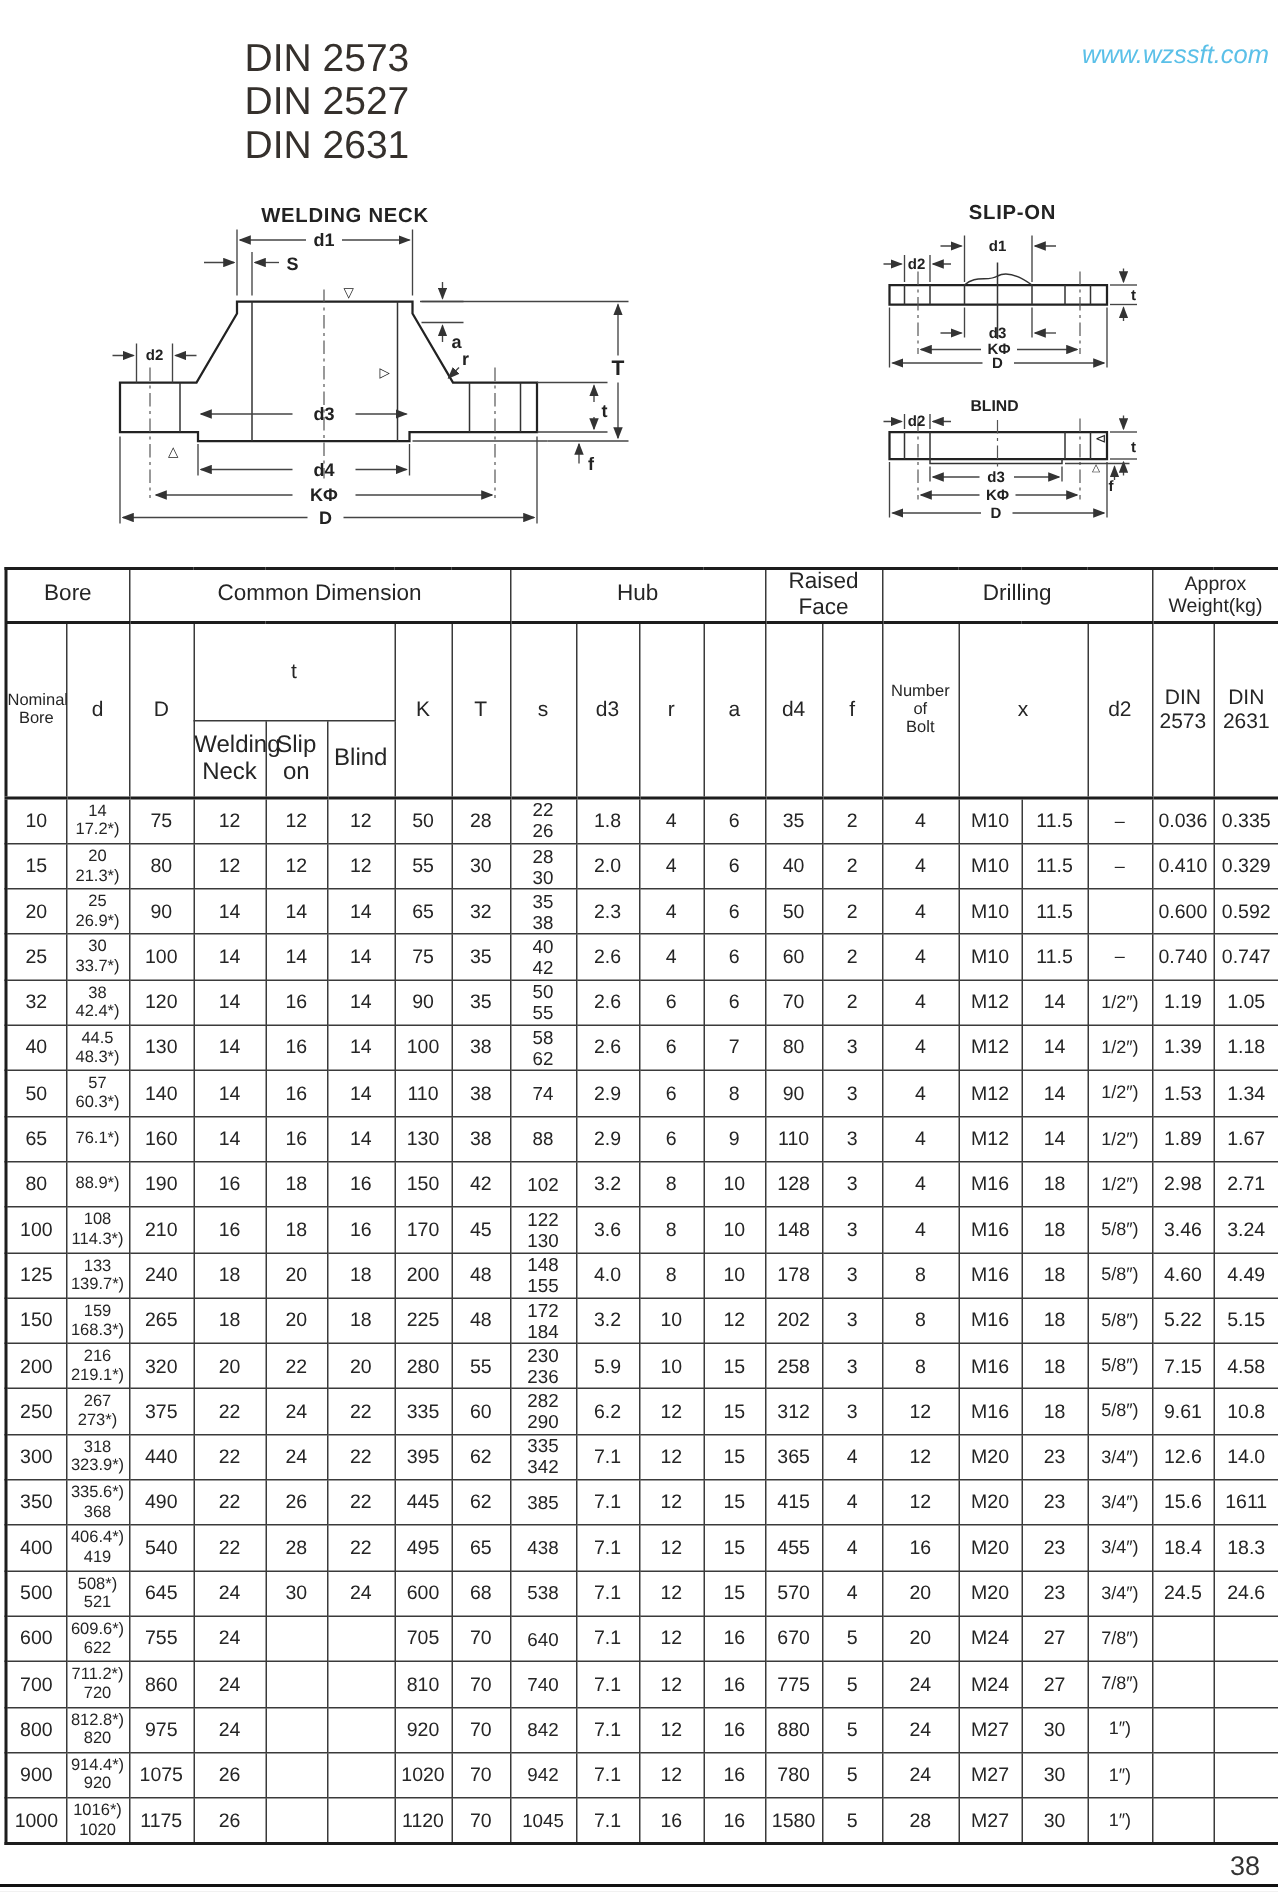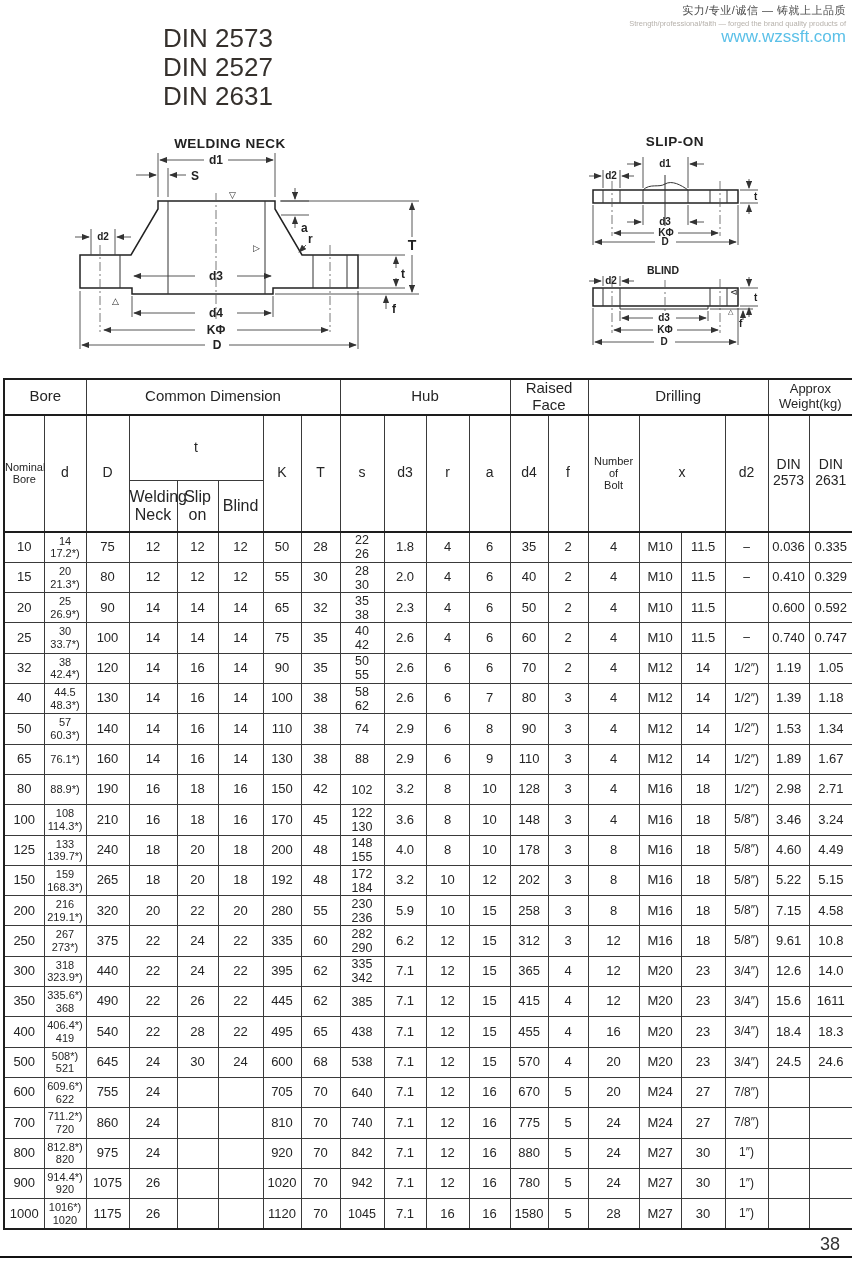--- a/index.html
+++ b/index.html
@@ -2,21 +2,21 @@
 <html><head>
 <meta charset="utf-8">
 <style>
   html,body{margin:0;padding:0;background:#e8e8e8;}
   .page{position:relative;width:852px;height:1261px;background:#ffffff;
         font-family:"Liberation Sans",sans-serif;color:#2e2e2e;overflow:hidden;margin:0 auto;}
   
   .brand{position:absolute;top:3px;right:6px;text-align:right;}
   .brand-cn{font-size:11px;color:#4a4a4a;letter-spacing:.5px;}
   .brand-en{font-size:7.5px;color:#b7b2ac;margin-top:1px;}
-  .website{position:absolute;top:27px;right:6px;font-size:17px;color:#5bc0e8;}
+  .website{position:absolute;top:27px;right:6px;font-size:17px;font-style:italic;color:#5bc0e8;}
   
   .title-cn{position:absolute;left:4px;top:38px;font-size:35px;color:#35302c;letter-spacing:1px;}
   .standards{position:absolute;left:163px;top:24px;font-size:26px;color:#35302c;line-height:29px;white-space:pre-line;}
   
   .dia{position:absolute;}
   .dia text{font-family:"Liberation Sans",sans-serif;fill:#222;}
   .dia .lbl{font-size:12px;font-weight:bold;}
   .dia .lbl-sm{font-size:10px;font-weight:bold;}
   .dia .ttl{font-size:13.5px;font-weight:bold;letter-spacing:.5px;}
   .dia .ttl-sm{font-size:10.5px;font-weight:bold;}
@@ -43,24 +43,20 @@
   tbody tr:first-child td{border-top:2px solid #1d1d1d;}
   
   .page-number{position:absolute;top:1234px;right:12px;font-size:18px;color:#333;}
   .bottom-rule{position:absolute;top:1256px;left:0;width:852px;height:2px;background:#111;}
 </style>
 </head>
 <body>
 
 <div class="page">
 
-  <div class="brand">
-    <div class="brand-cn">实力/专业/诚信 — 铸就上上品质</div>
-    <div class="brand-en">Strength/professional/faith — forged the brand quality products of</div>
-  </div>
   <div class="website">www.wzssft.com</div>
 
   <div class="standards">DIN 2573
 DIN 2527
 DIN 2631</div>
 
   <svg class="dia" style="left:55px;top:133px;" width="430" height="230" viewBox="0 0 430 230">
     <defs>
       <marker id="a1" markerWidth="9" markerHeight="7" refX="8" refY="3.5" orient="auto">
         <path d="M0,0L9,3.5L0,7z" fill="#333"></path>
@@ -575,21 +571,21 @@
           <td>4.49</td>
         </tr>
         <tr>
           <td>150</td>
           <td>159
 168.3*)</td>
           <td>265</td>
           <td>18</td>
           <td>20</td>
           <td>18</td>
-          <td>192</td>
+          <td>225</td>
           <td>48</td>
           <td>172
 184</td>
           <td>3.2</td>
           <td>10</td>
           <td>12</td>
           <td>202</td>
           <td>3</td>
           <td>8</td>
           <td>M16</td>

